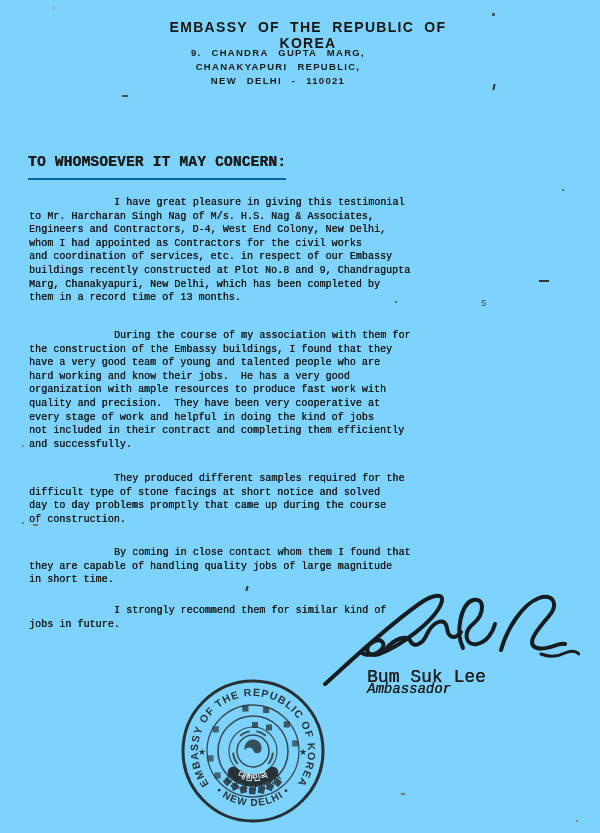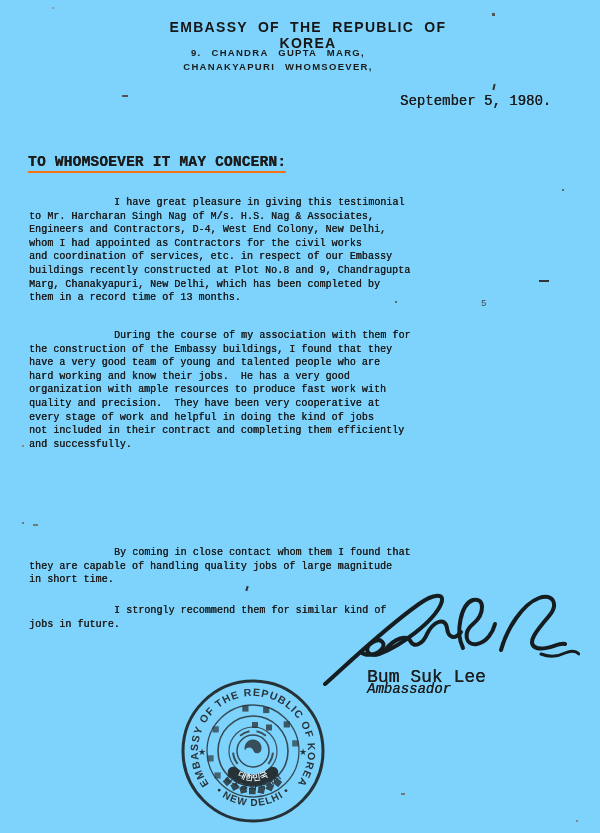--- a/index.html
+++ b/index.html
@@ -15,21 +15,21 @@
   }
   .lh-addr{
     position:absolute;top:36px;left:128px;width:300px;text-align:center;
     font-family:"Liberation Sans","DejaVu Sans",sans-serif;
     font-weight:700;font-size:9.5px;letter-spacing:1.3px;word-spacing:6px;
     line-height:14px;color:#1b1b1b;margin-top:10px;
   }
   .date{position:absolute;left:400px;top:93px;font-size:14px;text-shadow:.3px 0 0 currentColor;}
   .salutation{
     position:absolute;left:28px;top:154px;font-size:14.5px;font-weight:700;
-    letter-spacing:.2px;border-bottom:2px solid #f97316;padding-bottom:1px;
+    letter-spacing:.2px;border-bottom:2px solid #0369a1;padding-bottom:8px;
     text-shadow:.3px 0 0 currentColor;
   }
   .para{
     position:absolute;left:17px;width:552px;margin:12px;
     font-size:10px;line-height:13.6px;letter-spacing:.05px;
     white-space:pre-wrap;text-indent:85px;text-shadow:.3px 0 0 currentColor;
   }
   .p1{top:184px;} .p2{top:317px;} .p3{top:460px;} .p4{top:534px;} .p5{top:592px;}
   .sig-name{position:absolute;left:367px;top:667px;font-size:18px;text-shadow:.3px 0 0 currentColor;}
   .sig-title{position:absolute;left:367px;top:681px;font-size:14px;text-shadow:.3px 0 0 currentColor;font-style:italic;}
@@ -39,44 +39,48 @@
   .artifact{position:absolute;z-index:1;}
 </style>
 </head>
 <body>
 
 <div class="page">
 
   <div class="lh-title">EMBASSY OF THE REPUBLIC OF KOREA</div>
   <div class="lh-addr">
     <div>9. CHANDRA GUPTA MARG,</div>
-    <div>CHANAKYAPURI WHOMSOEVER,</div>
+    <div>CHANAKYAPURI REPUBLIC,</div>
+    <div>NEW DELHI - 110021</div>
   </div>
 
-  <div class="date">September 5, 1980.</div>
 
   <div class="salutation">TO WHOMSOEVER IT MAY CONCERN:</div>
 
   <p class="para p1">I have great pleasure in giving this testimonial
 to Mr. Harcharan Singh Nag of M/s. H.S. Nag &amp; Associates,
 Engineers and Contractors, D-4, West End Colony, New Delhi,
 whom I had appointed as Contractors for the civil works
 and coordination of services, etc. in respect of our Embassy
 buildings recently constructed at Plot No.8 and 9, Chandragupta
 Marg, Chanakyapuri, New Delhi, which has been completed by
 them in a record time of 13 months.</p>
   <p class="para p2">During the course of my association with them for
 the construction of the Embassy buildings, I found that they
 have a very good team of young and talented people who are
 hard working and know their jobs.  He has a very good
 organization with ample resources to produce fast work with
 quality and precision.  They have been very cooperative at
 every stage of work and helpful in doing the kind of jobs
 not included in their contract and completing them efficiently
 and successfully.</p>
+  <p class="para p3">They produced different samples required for the
+difficult type of stone facings at short notice and solved
+day to day problems promptly that came up during the course
+of construction.</p>
   <p class="para p4">By coming in close contact whom them I found that
 they are capable of handling quality jobs of large magnitude
 in short time.</p>
   <p class="para p5">I strongly recommend them for similar kind of
 jobs in future.</p>
 
   <svg class="signature-svg" width="265" height="100" viewBox="0 0 265 100">
     <g fill="none" stroke="#0e0e0e" stroke-width="4" stroke-linecap="round" stroke-linejoin="round" opacity="0.92">
       <path d="M10,96 C28,80 70,40 104,16 C118,6 131,4 126,16 C119,33 86,58 64,66 C52,70 48,60 58,54 C66,49 72,56 66,62 C60,68 50,68 46,64"></path>
       <path d="M70,62 C80,50 92,46 96,54 C99,60 108,56 112,46 C118,34 130,28 132,40 C133,50 140,52 146,44"></path>

